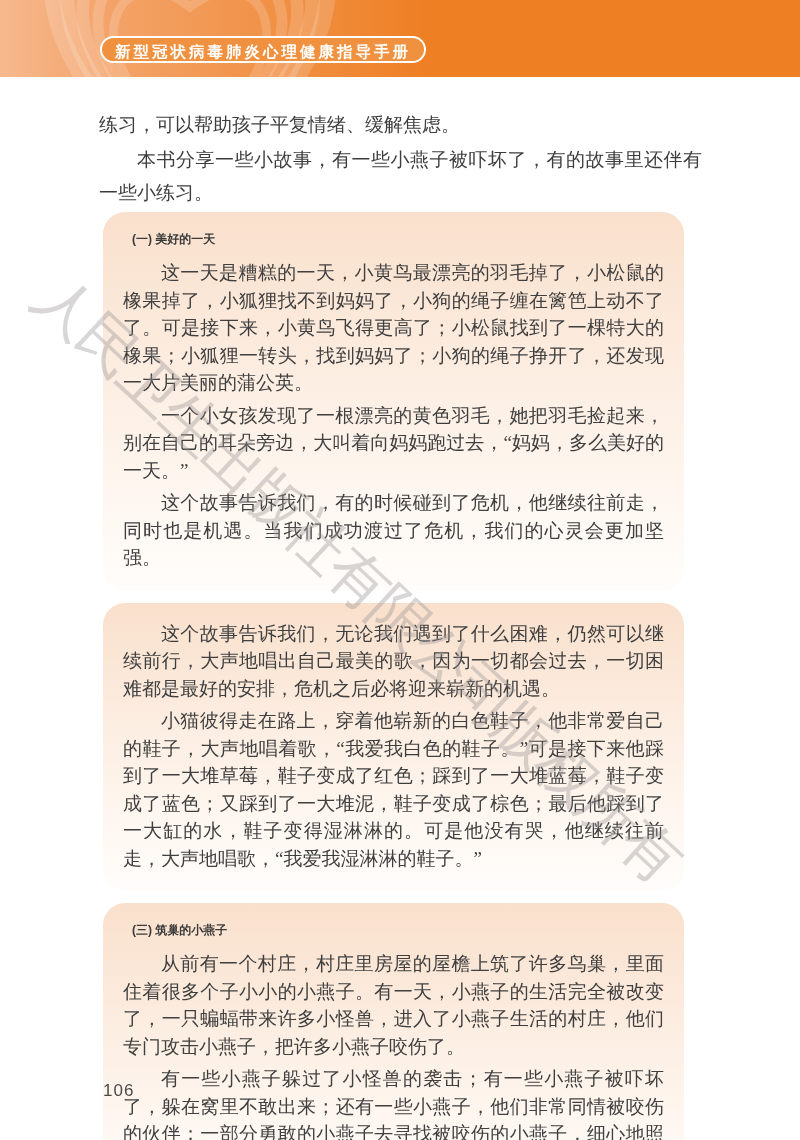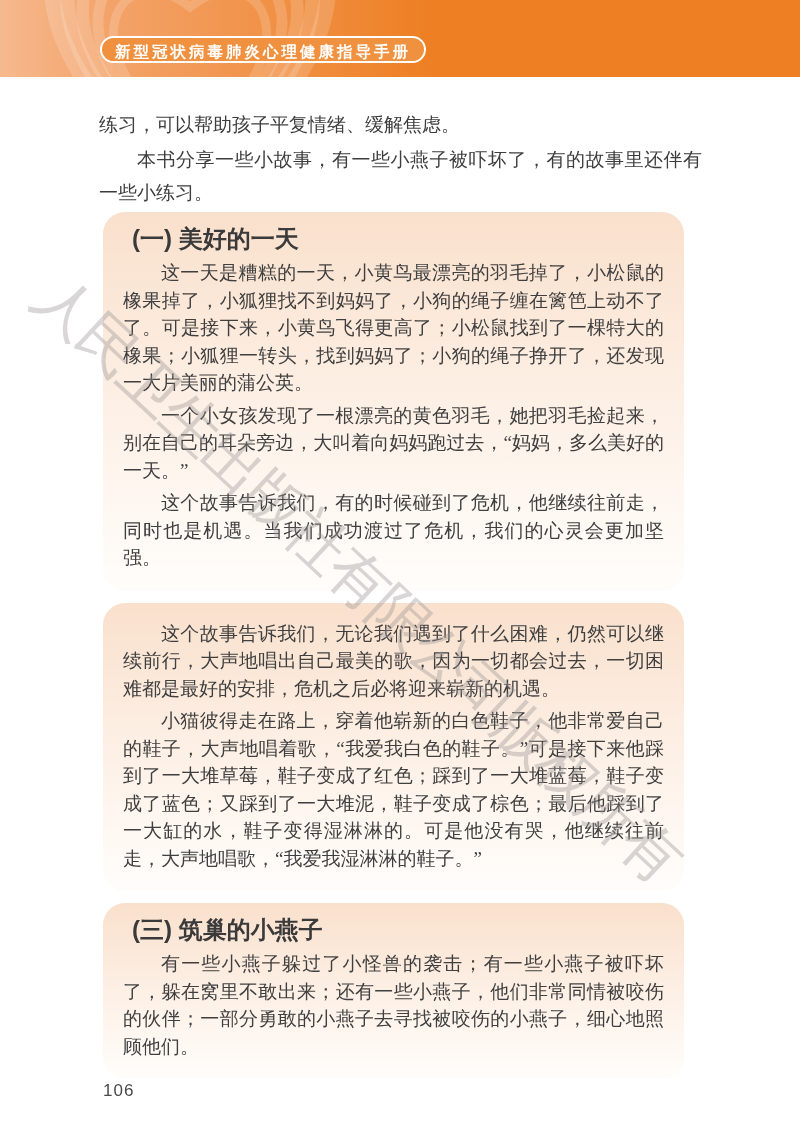--- a/index.html
+++ b/index.html
@@ -48,21 +48,21 @@
     box-sizing:border-box;
     width:581px;
     border-radius:22px;
     background:linear-gradient(180deg,#f9e0cc 0%,#fcecdf 38%,#fef6ef 72%,#fffdfb 100%);
     padding:12px 15px 14px 15px;
     margin-bottom:12px;
   }
   .storybox h2{
     margin:0 0 4px 14px;
     font-family:"Liberation Sans", sans-serif;
-    font-size:24px;font-weight:bold;color:#3a3a3a;
+    font-size:12px;font-weight:bold;color:#3a3a3a;
     line-height:30px;
   }
   .storybox p{
     margin:5px;
     font-size:19px;line-height:27.5px;
     text-align:justify;text-indent:2em;color:#3f3f3f;
   }
 
   
   .watermark{
@@ -116,20 +116,21 @@
       <p>这个故事告诉我们，有的时候碰到了危机，他继续往前走，同时也是机遇。当我们成功渡过了危机，我们的心灵会更加坚强。</p>
     </div>
 
     <div class="storybox">
       <p>这个故事告诉我们，无论我们遇到了什么困难，仍然可以继续前行，大声地唱出自己最美的歌，因为一切都会过去，一切困难都是最好的安排，危机之后必将迎来崭新的机遇。</p>
       <p>小猫彼得走在路上，穿着他崭新的白色鞋子，他非常爱自己的鞋子，大声地唱着歌，“我爱我白色的鞋子。”可是接下来他踩到了一大堆草莓，鞋子变成了红色；踩到了一大堆蓝莓，鞋子变成了蓝色；又踩到了一大堆泥，鞋子变成了棕色；最后他踩到了一大缸的水，鞋子变得湿淋淋的。可是他没有哭，他继续往前走，大声地唱歌，“我爱我湿淋淋的鞋子。”</p>
     </div>
 
     <div class="storybox">
       <h2>(三) 筑巢的小燕子</h2>
+      <p>从前有一个村庄，村庄里房屋的屋檐上筑了许多鸟巢，里面住着很多个子小小的小燕子。有一天，小燕子的生活完全被改变了，一只蝙蝠带来许多小怪兽，进入了小燕子生活的村庄，他们专门攻击小燕子，把许多小燕子咬伤了。</p>
       <p>有一些小燕子躲过了小怪兽的袭击；有一些小燕子被吓坏了，躲在窝里不敢出来；还有一些小燕子，他们非常同情被咬伤的伙伴；一部分勇敢的小燕子去寻找被咬伤的小燕子，细心地照顾他们。</p>
 
     </div>
 
   </div>
 
   <div class="watermark">人民卫生出版社有限公司版权所有</div>
 
   <div class="pagenum">106</div>
 

